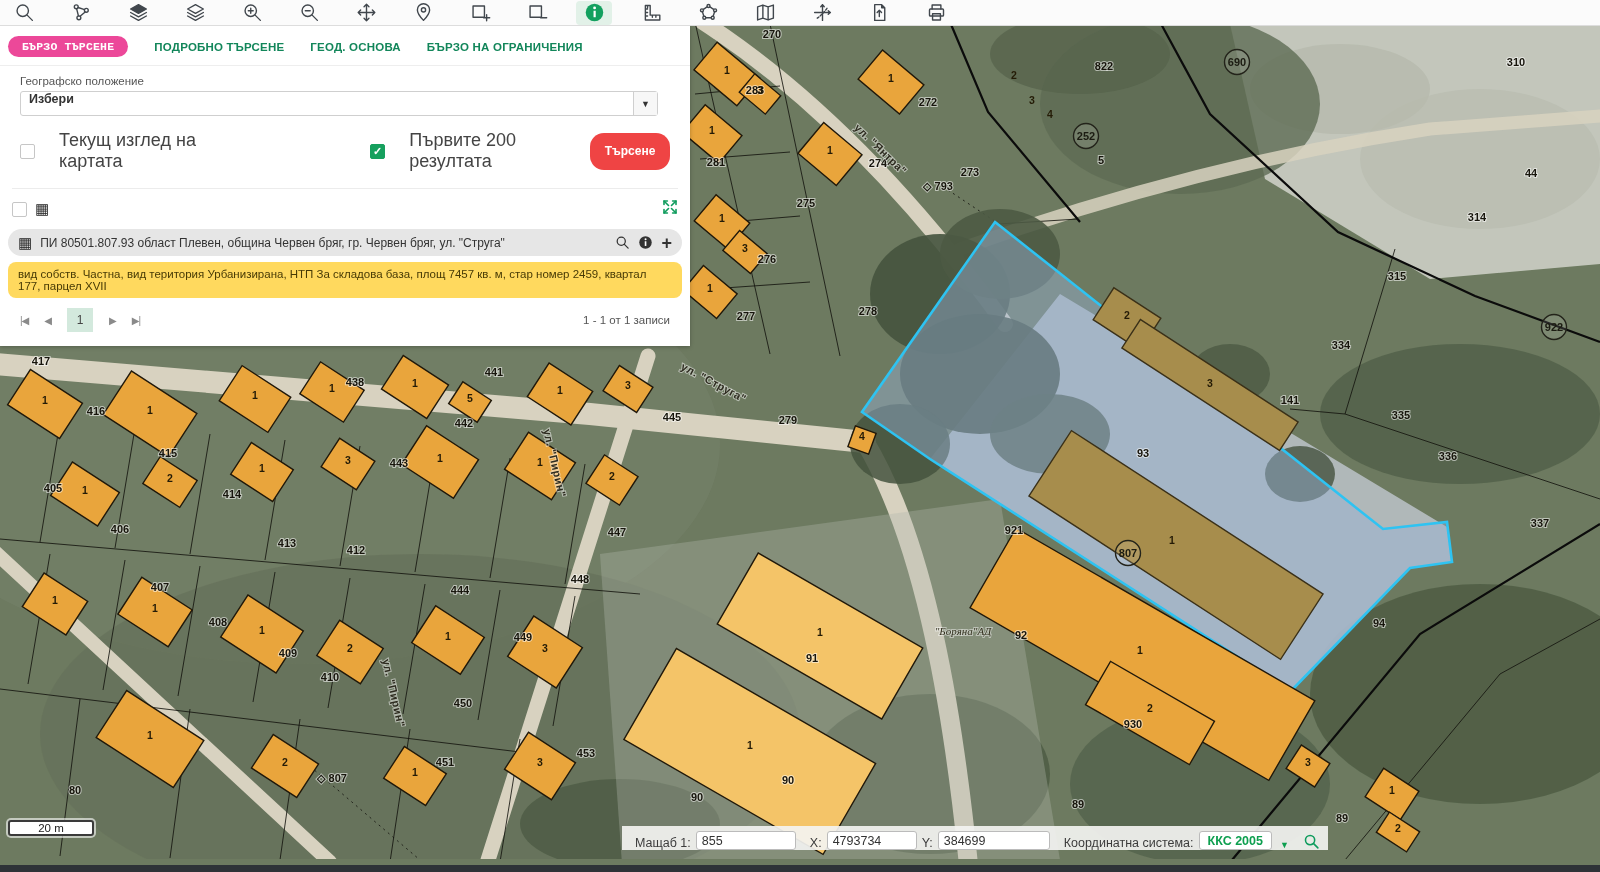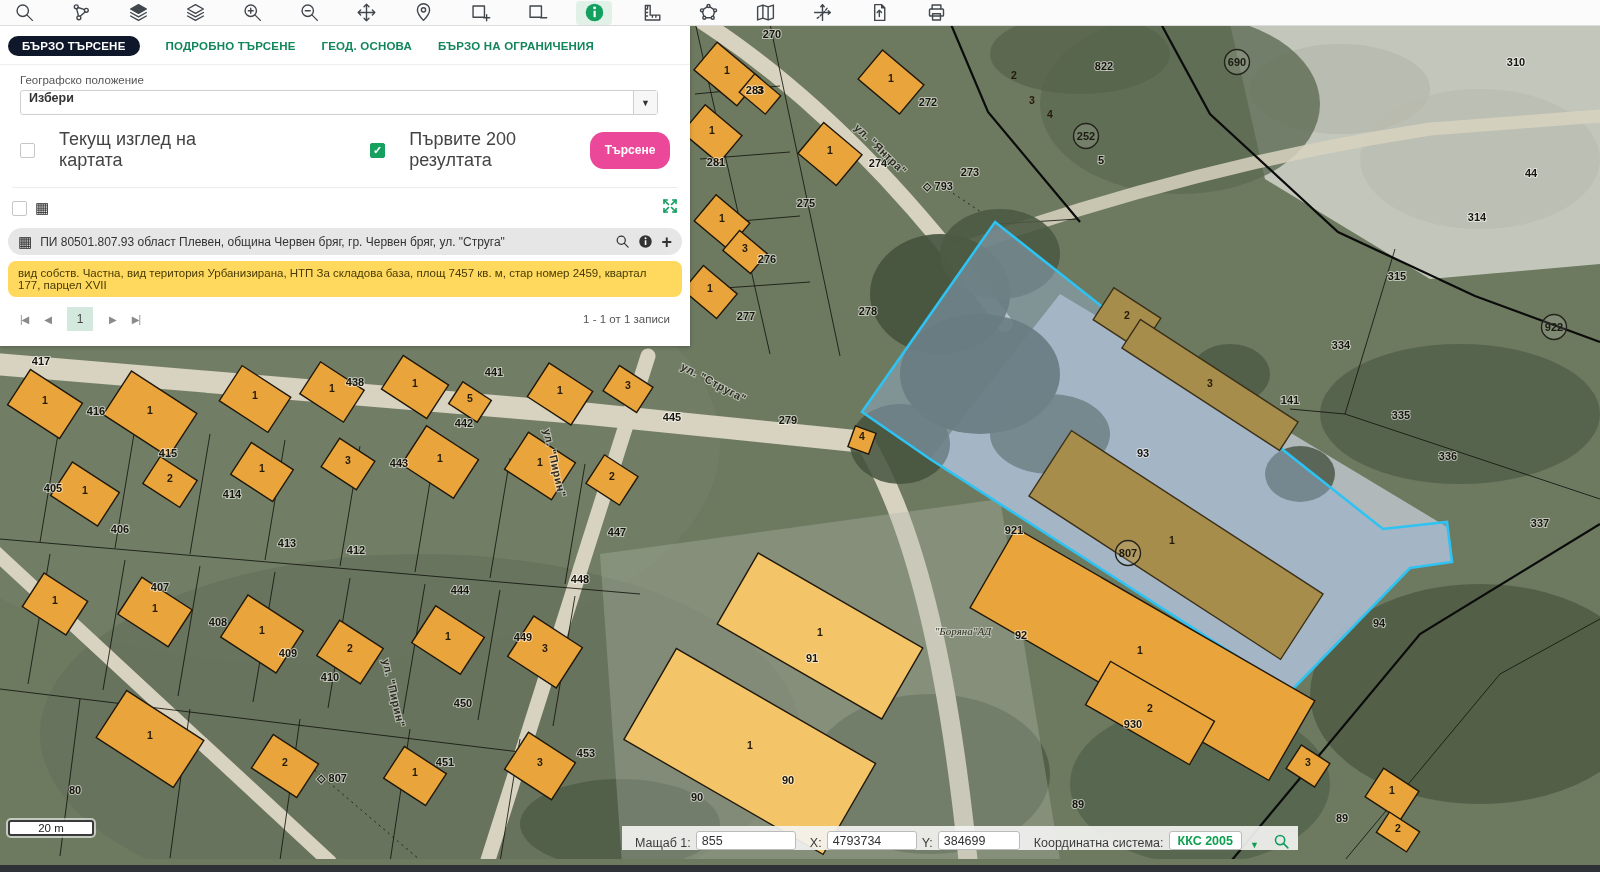--- a/index.html
+++ b/index.html
@@ -27,34 +27,34 @@
   .pline2 { stroke:#0b0b0b; stroke-width:2.2; fill:none; }
   .road { stroke:#d8d2c0; fill:none; stroke-linecap:round; }
 
   
   #bottom-strip { position:absolute; left:0; bottom:0; width:1600px; height:7px; background:#2e3237; z-index:40; }
 
   
   #panel { position:absolute; left:0; top:26px; width:690px; height:320px; background:#fff; z-index:25; box-shadow:0 1px 4px rgba(0,0,0,.25); }
   #tabs { display:flex; align-items:center; gap:26px; padding:10px 0 8px 8px; border-bottom:1px solid #eee; }
   .tab { font-size:11.5px; font-weight:bold; color:#12865a; letter-spacing:.2px; cursor:pointer; white-space:nowrap; }
-  .tab.active { background:#0f172a; color:#fff; border-radius:12px; padding:4px 14px; }
+  .tab.active { background:#ec4899; color:#fff; border-radius:12px; padding:4px 14px;font-family:Liberation Mono, monospace; }
   #query-row { padding:12px 20px 0 20px; }
   #query-input { width:638px; height:25px; border:1px solid #cfcfcf; border-radius:3px; font:12.5px "Liberation Sans",sans-serif; color:#333; padding:0 8px; }
   .fld-label { font-size:11.5px; color:#555; padding:9px 20px 4px 20px; }
   #geo-row { padding:0 20px; }
   #geo-select { width:638px; height:25px; border:1px solid #cfcfcf; border-radius:3px; display:flex; cursor:pointer;font-weight:bold; }
   #geo-select .val { flex:1; font-size:12.5px; color:#333; padding-left:8px; }
   #geo-select .arrow-box { width:24px; height:23px; border-left:1px solid #cfcfcf; display:flex; align-items:center; justify-content:center; font-size:9px; color:#333; background:#f7f7f7; }
   #opts-row { display:flex; align-items:center; padding:14px 20px 0 20px; }
   .cb { width:15px; height:15px; border:1px solid #c6c6c6; border-radius:2px; background:#fff; display:inline-flex; align-items:center; justify-content:center; cursor:pointer; flex:none; }
   .cb.checked { background:#16a05e; border-color:#16a05e; color:#fff; font-size:11px; font-weight:bold; }
   .cb-label { font-size:18px; color:#444; margin-left:24px; }
   #first200 { margin-left:120px; }
-  #search-btn { margin-left:auto; width:86px; height:37px; background:#ec4899; color:#fff; font:bold 12px "Liberation Sans",sans-serif; border:none; border-radius:14px; cursor:pointer; }
+  #search-btn { margin-left:auto; width:86px; height:37px; background:#ef4444; color:#fff; font:bold 12px "Liberation Sans",sans-serif; border:none; border-radius:14px; cursor:pointer; }
   #results-toolbar { display:flex; align-items:center; margin:16px 12px 0 12px; padding-top:10px; border-top:1px solid #ececec; }
   .grid-glyph { font-size:15px; color:#222; margin-left:8px; }
   #expand-icon { margin-left:auto; cursor:pointer; }
   #result-row { display:flex; align-items:center; margin:10px 8px 0 8px; height:27px; background:#e6e6e6; border-radius:14px; padding:0 10px; cursor:pointer; }
   #result-row .title { font-size:12px; color:#333; margin-left:8px; flex:1; white-space:nowrap; overflow:hidden; }
   .row-icon { margin-left:8px; cursor:pointer; display:flex; align-items:center; }
   #result-detail { margin:6px 8px 0 8px; background:#ffd95e; border-radius:8px; padding:6px 10px; font-size:11.5px; color:#473a05; }
   #pager { display:flex; align-items:center; margin:10px 20px 0 20px; }
   .pg-btn { font-size:10px; color:#8a8a8a; margin-right:16px; cursor:pointer; letter-spacing:-1px; }
   #pg-current { width:26px; height:24px; background:#d3e9dd; color:#444; font-size:12px; display:flex; align-items:center; justify-content:center; margin-right:16px; cursor:pointer; }
@@ -494,21 +494,21 @@
       <span id="pg-summary">1 - 1 от 1 записи</span>
     </div>
   </div>
 
   <div id="status-bar">
     <span class="lbl">Мащаб 1:</span>
     <input class="st-input" style="width: 100px;" value="855">
     <span class="lbl" style="margin-left:14px">X:</span>
     <input class="st-input" style="width: 90px;" value="4793734">
     <span class="lbl">Y:</span>
-    <input class="st-input" style="width: 82px;" value="384699">
+    <input class="st-input" style="width: 112px;" value="384699">
     <span class="lbl" style="margin-left:14px">Координатна система:</span>
     <span id="crs-box">ККС 2005</span>
     <span id="crs-arrow">▼</span>
     <span id="status-mag">
       <svg width="17" height="17" viewBox="0 0 24 24" stroke="#0f9c5d" stroke-width="2.2" fill="none" stroke-linecap="round">
           <circle cx="10" cy="10" r="6.5"></circle>
           <path d="M15,15 L21,21"></path>
         </svg>
     </span>
   </div>

